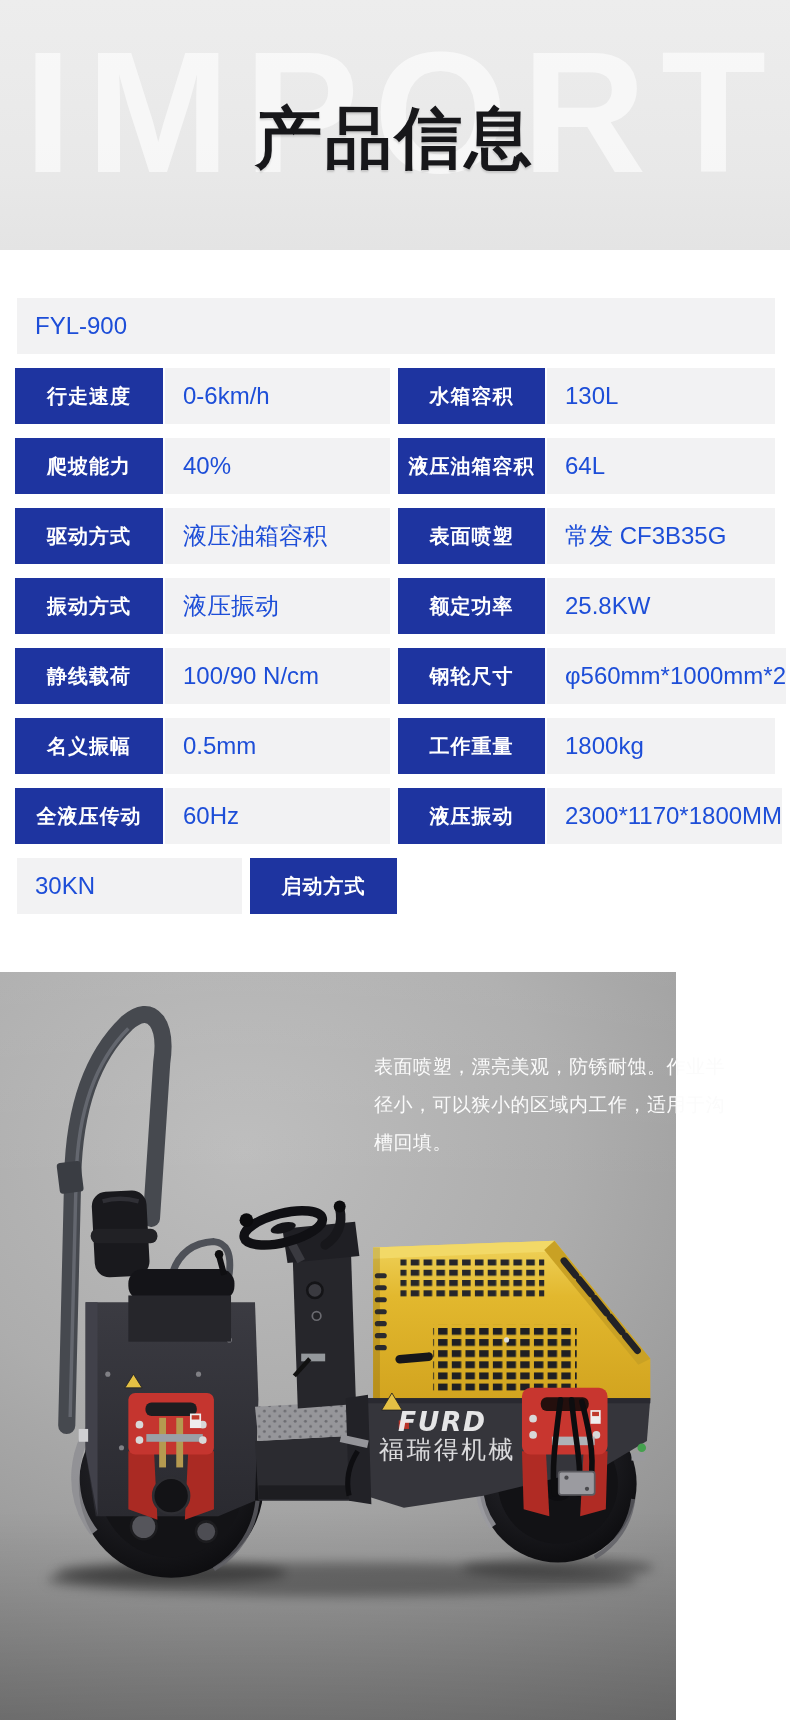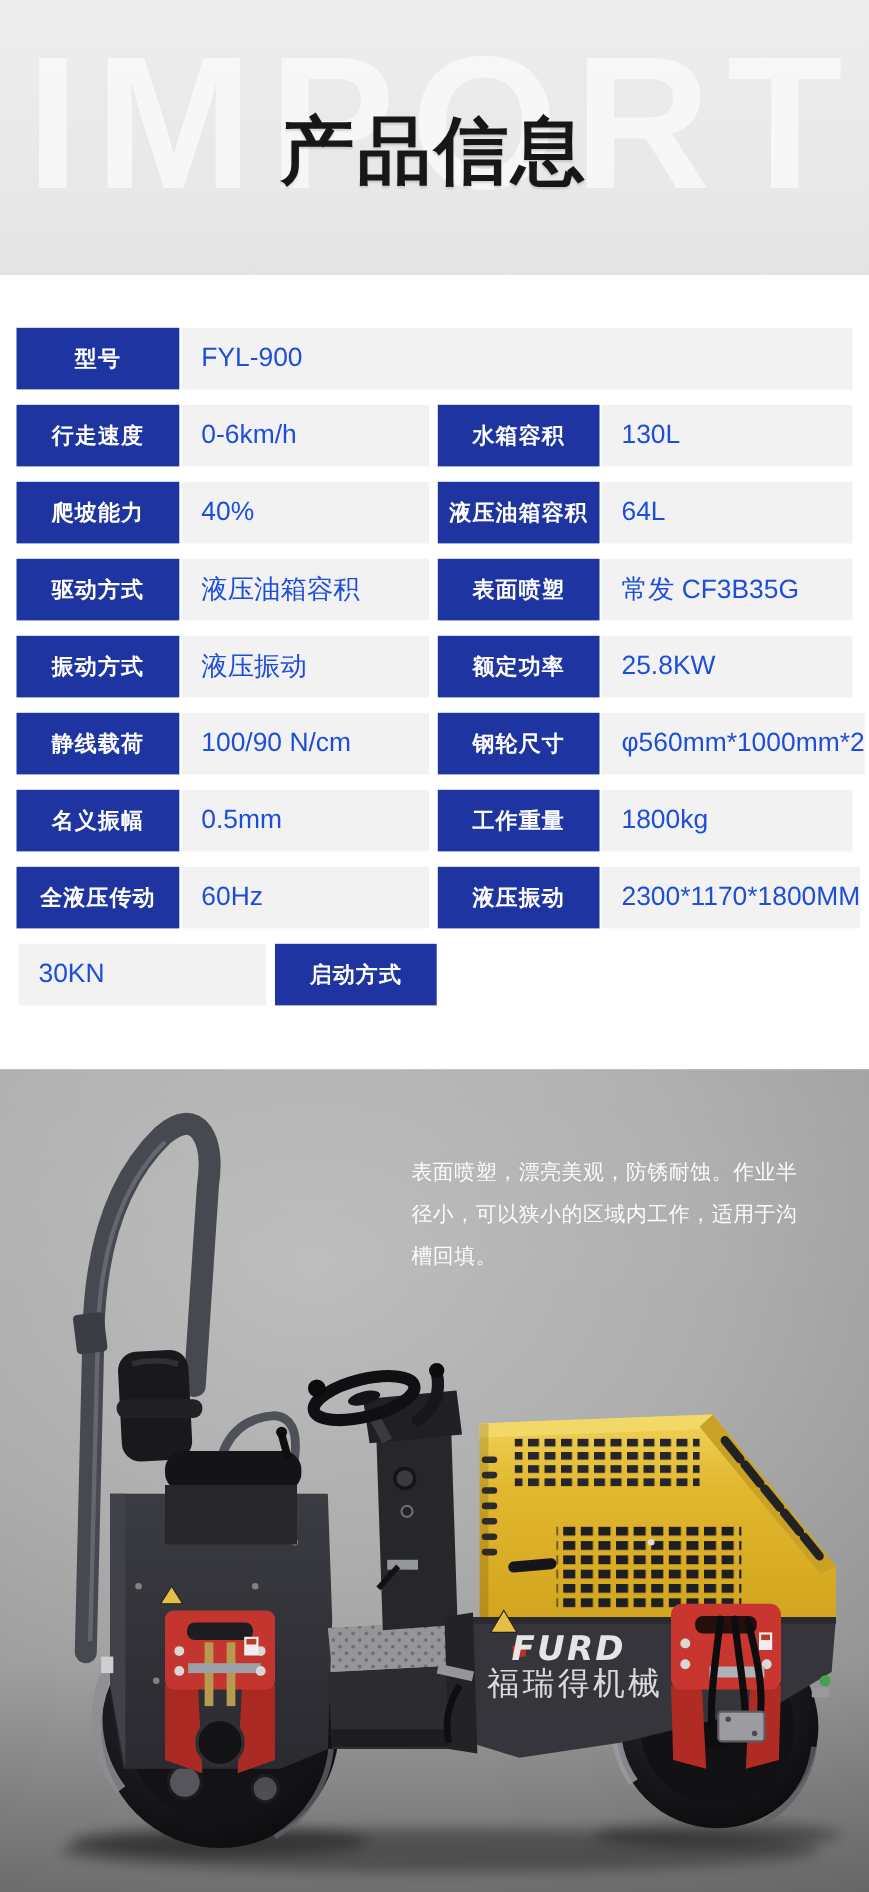--- a/index.html
+++ b/index.html
@@ -17,21 +17,21 @@
   .spec-table { margin:48px 15px 0 15px; }
   .trow { display:flex; height:56px; margin-bottom:14px; }
   .cell { display:flex; align-items:center; }
   .lbl { flex:0 0 148px; justify-content:center; background:#1e34a0; color:#ffffff; font-size:20px; font-weight:bold; letter-spacing:1px; }
   .lbl.r { flex:0 0 147px; margin-left:8px; }
   .val { background:#f2f2f3; color:#1d4ed8; font-size:24px; padding-left:18px; margin-left:2px; }
   .val.half { flex:0 0 225px; }
   .val.grow { flex:1 1 auto; }
 
   
-  .photo { position:absolute; left:0; top:972px; width:790px; height:748px;
+  .photo { position:absolute; left:0; top:972px; width:676px; height:748px;
            background:radial-gradient(125% 95% at 36% 24%, #bdbdbd 0%, #adadad 38%, #999999 66%, #7f7f7f 100%); }
   .photo::after { content:""; position:absolute; inset:0; background:linear-gradient(180deg, rgba(255,255,255,0.05) 0%, rgba(0,0,0,0) 30%, rgba(0,0,0,0) 72%, rgba(0,0,0,0.22) 100%); pointer-events:none; }
   .caption { position:absolute; z-index:3; left:374px; top:76px; width:352px; color:#fbfbfb; font-size:19px; line-height:38px; letter-spacing:0.5px; }
   .machine-svg { position:absolute; inset:0; z-index:2; }
 </style>
 </head>
 <body>
 
 <div class="page">
 
@@ -43,21 +43,20 @@
         <span>O</span>
         <span>R</span>
         <span>T</span>
       </div>
     <div class="title">产品信息</div>
   </div>
 
   <div class="spec-table">
 
     <div class="trow">
-      <div class="cell lbl">型号</div>
       <div class="cell val grow">FYL-900</div>
     </div>
 
     <div class="trow">
       <div class="cell lbl">行走速度</div>
       <div class="cell val half">0-6km/h</div>
       <div class="cell lbl r">水箱容积</div>
       <div class="cell val grow">130L</div>
     </div>
 

